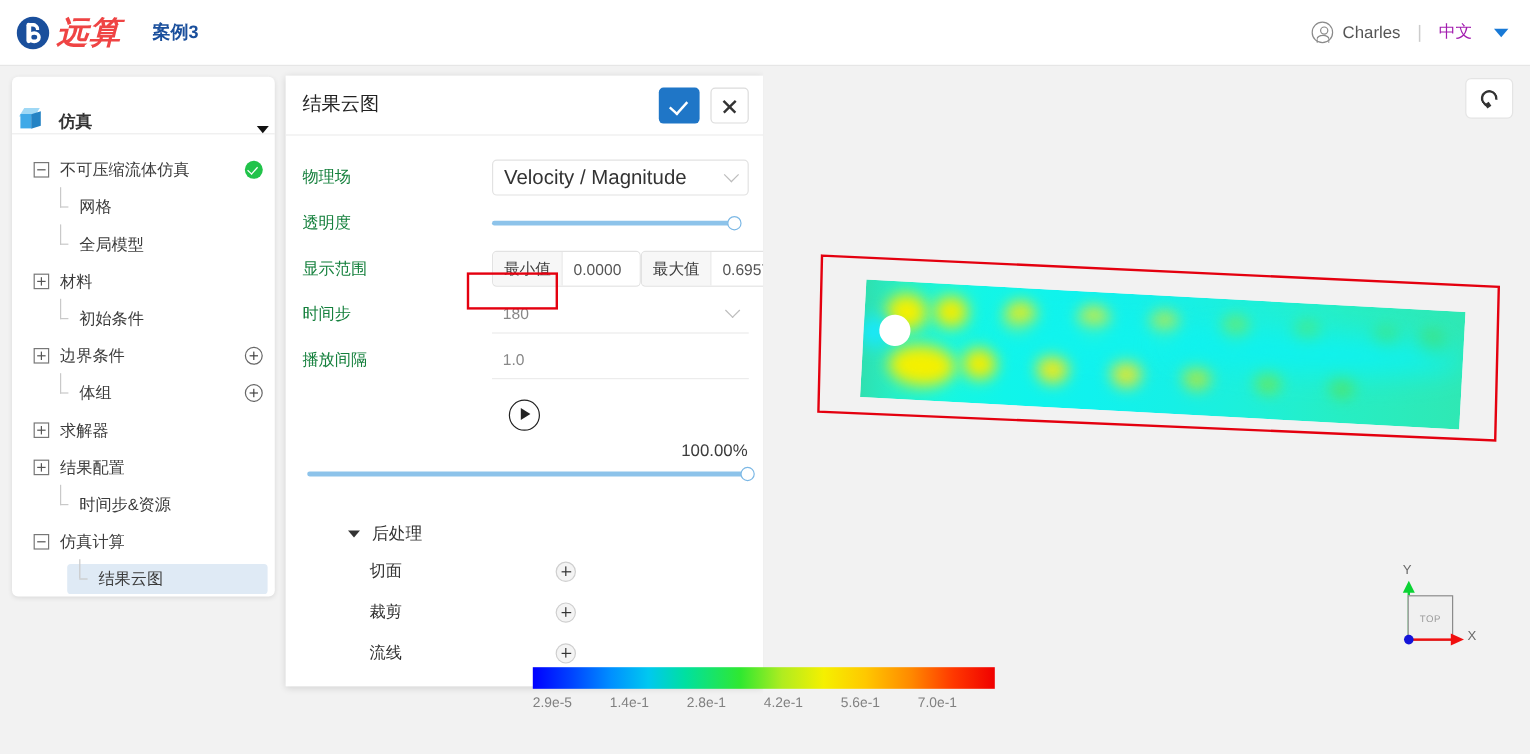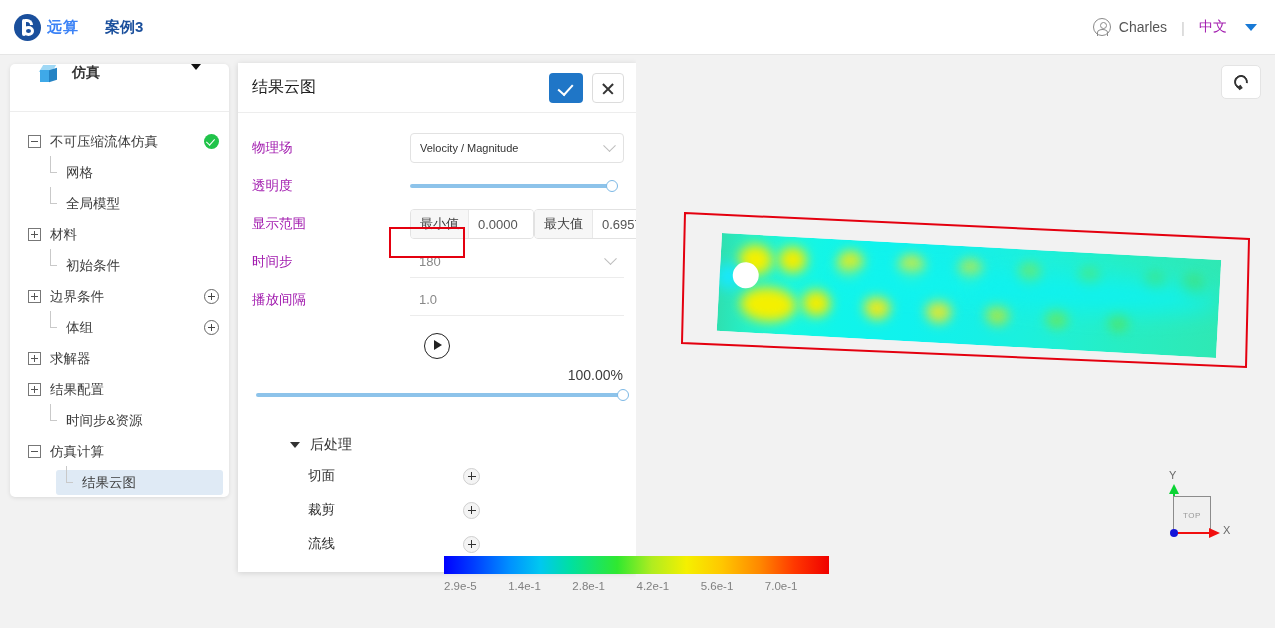--- a/index.html
+++ b/index.html
@@ -29,22 +29,23 @@
   .logo-mark .b2 {
     position: absolute; left: 9px; top: 12px; width: 11px; height: 10px;
     border: 3px solid #fff; border-radius: 50%; background: transparent;
   }
   .logo-mark .b3 {
     position: absolute; left: 11px; top: 5px; width: 8px; height: 6px;
     border: 3px solid #fff; border-left: none; border-bottom: none;
     border-radius: 0 6px 0 0;
   }
   .logo-text {
-    margin-left: 6px; font-size: 15px; font-weight: bold; color: #3b82f6;
+    margin-left: 6px; font-size: 26px; font-weight: bold; color: #ef4444;
     letter-spacing: 1px;
+    font-style: italic;
   }
   .case-title {
     margin-left: 26px; font-size: 15px; font-weight: bold; color: #1a4f9c;
   }
   .header-right {
     margin-left: auto; margin-right: 18px;
     display: flex; align-items: center; color: #555; font-size: 14px;
   }
   .avatar-icon {
     width: 18px; height: 18px; border-radius: 50%;
@@ -67,22 +68,22 @@
     border-right: 6px solid transparent; border-top: 7px solid #1879d6;
   }
 
   
   .sidebar {
     position: absolute; left: 10px; top: 64px; width: 219px; height: 433px;
     background: #ffffff; border-radius: 5px;
     box-shadow: 0 1px 4px rgba(0,0,0,0.10);
   }
   .sidebar-head {
-    height: 48px; display: flex; align-items: flex-start;
-    border-bottom: 1px solid #ededed; padding: 0 28px;
+    height: 48px; display: flex; align-items: flex-end;
+    border-bottom: 1px solid #ededed; padding: 0 5px;
   }
   .cube-icon { width: 22px; height: 22px; position: relative; flex: none; }
   .cube-icon .top {
     position: absolute; left: 3px; top: 1px; width: 13px; height: 7px;
     background: #9fd8f5; transform: skewX(-32deg);
   }
   .cube-icon .lft {
     position: absolute; left: 2px; top: 6px; width: 9px; height: 12px;
     background: #3fa9e8;
   }
@@ -188,26 +189,26 @@
     content: ""; position: absolute; left: 8px; top: 14px;
     width: 14px; height: 1.6px; background: #333;
   }
   .btn-close::before { transform: rotate(45deg); }
   .btn-close::after { transform: rotate(-45deg); }
 
   .dlg-body { padding: 16px 0 0 0; }
   .row {
     display: flex; align-items: center; height: 38px; padding: 0 12px 0 14px;
   }
-  .row-label { font-size: 13.5px; color: #a21caf; width: 158px; flex: none; }
+  .row-label { font-size: 13.5px; color: #15803d; width: 158px; flex: none; }
 
   .select-box {
     flex: 1; height: 30px; border: 1px solid #e2e2e2; border-radius: 4px;
     display: flex; align-items: center; padding: 0 9px; background: #fff;
-    font-size: 11px; color: #333; cursor: pointer;
+    font-size: 17px; color: #333; cursor: pointer;
   }
   .chev {
     margin-left: auto; width: 9px; height: 9px;
     border: solid #bdbdbd; border-width: 0 1.4px 1.4px 0;
     transform: rotate(45deg) translate(-2px,-2px);
   }
 
   .slider-track {
     flex: 1; height: 4px; background: #8dc3ea; border-radius: 2px;
     position: relative; margin-right: 13px;

